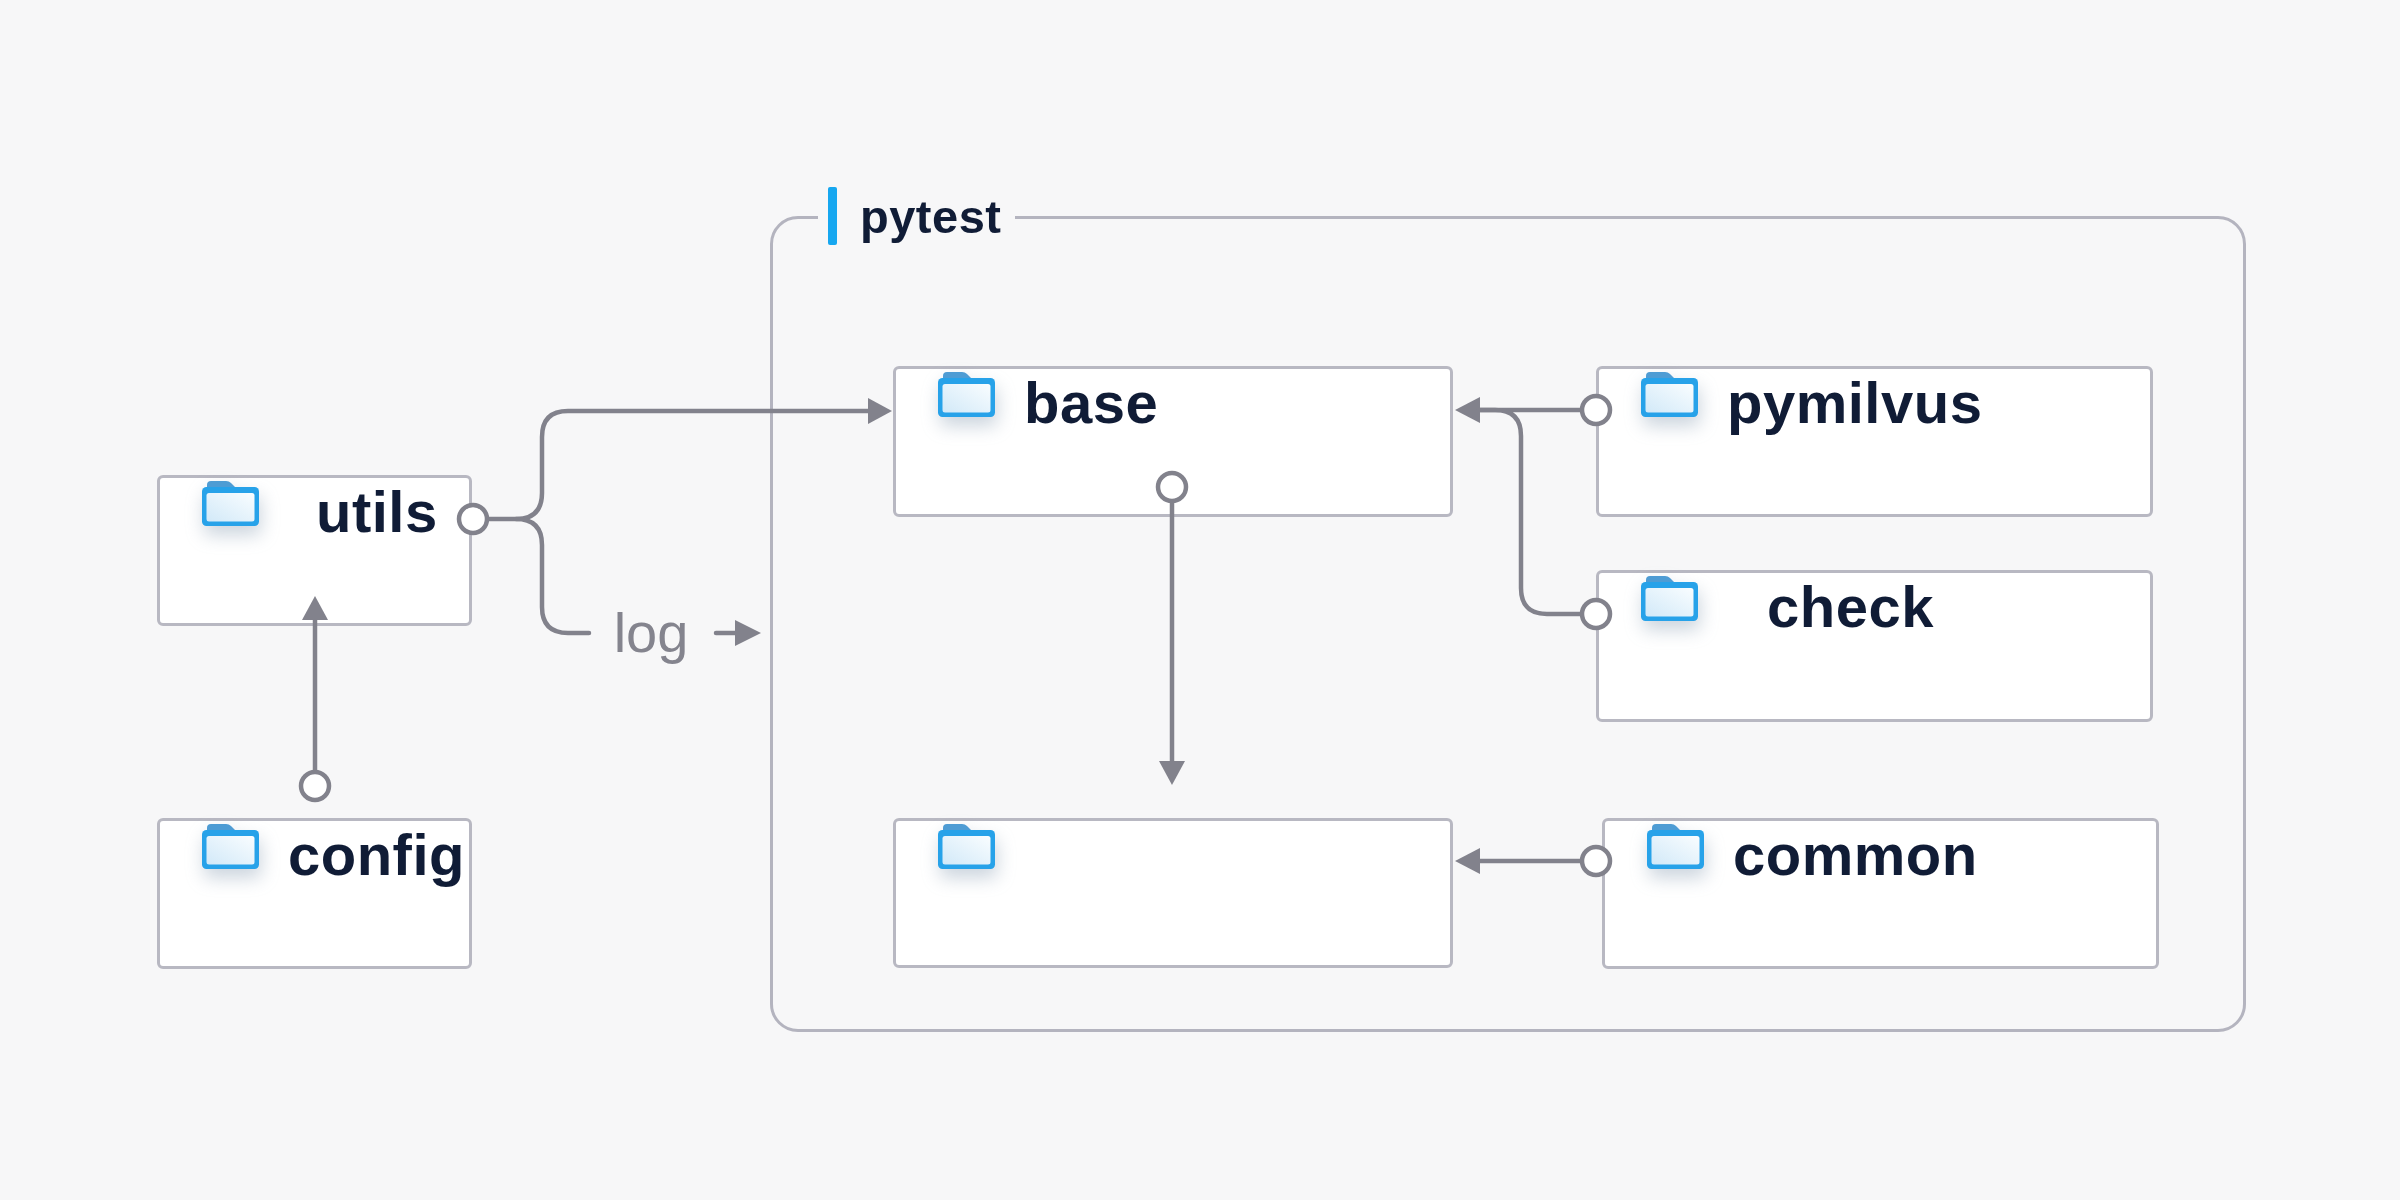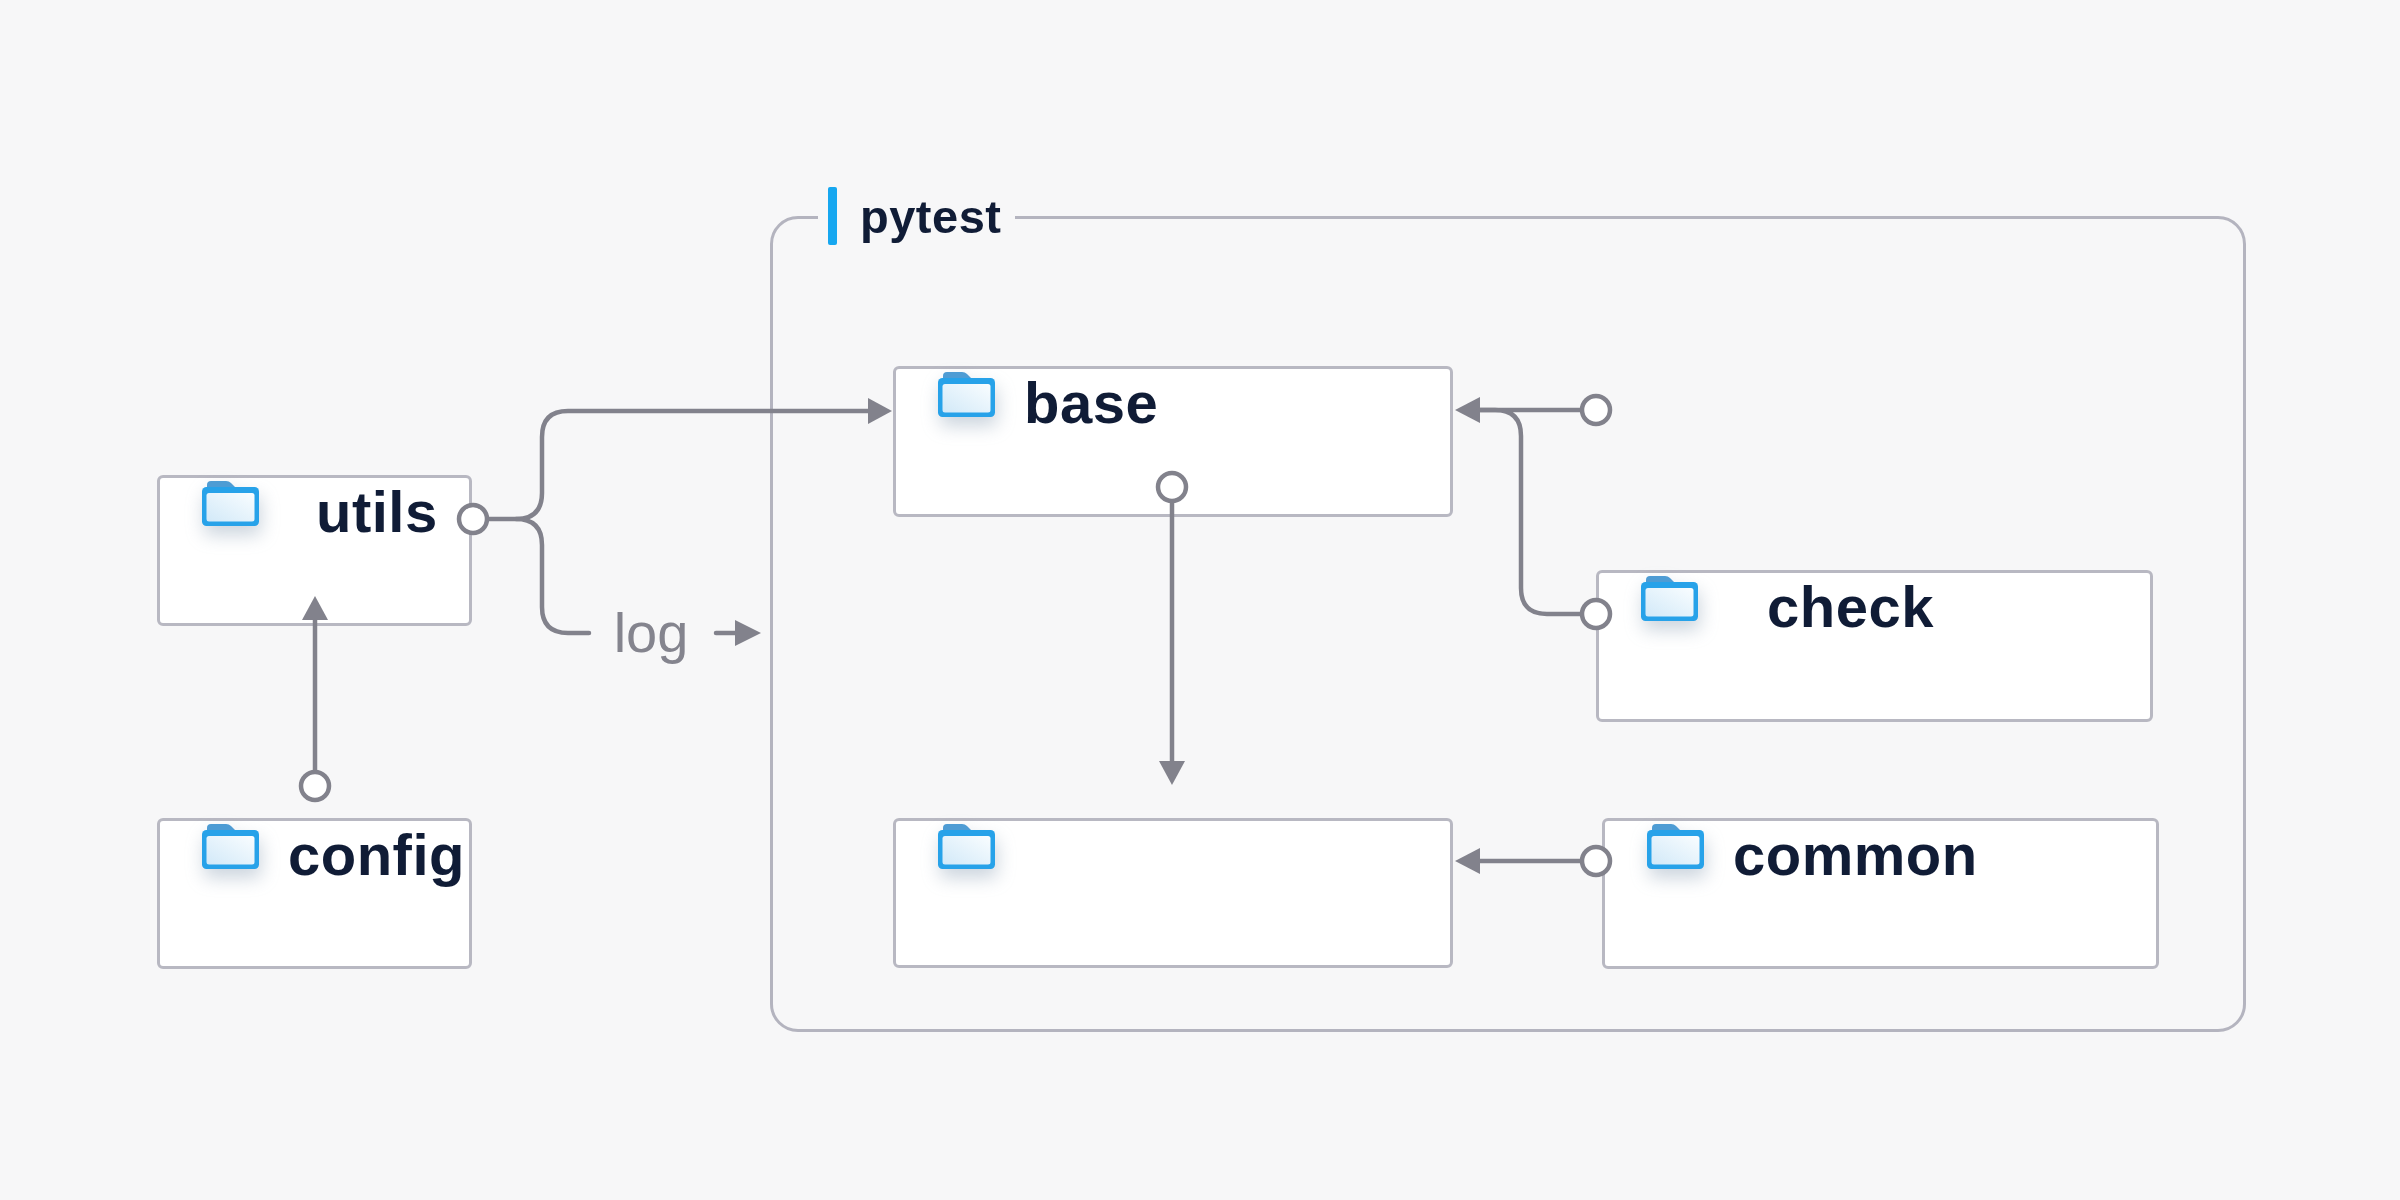--- a/index.html
+++ b/index.html
@@ -125,20 +125,26 @@
     <span class="node-label">config</span>
   </div>
 
   <div class="node node-base">
     <svg class="folder" viewBox="0 0 64 50">
         <use href="#folderShape"></use>
       </svg>
     <span class="node-label">base</span>
   </div>
 
+  <div class="node node-pymilvus">
+    <svg class="folder" viewBox="0 0 64 50">
+        <use href="#folderShape"></use>
+      </svg>
+    <span class="node-label">pymilvus</span>
+  </div>
 
   <div class="node node-check">
     <svg class="folder" viewBox="0 0 64 50">
         <use href="#folderShape"></use>
       </svg>
     <span class="node-label">check</span>
   </div>
 
   <div class="node node-testcases">
     <svg class="folder" viewBox="0 0 64 50">

